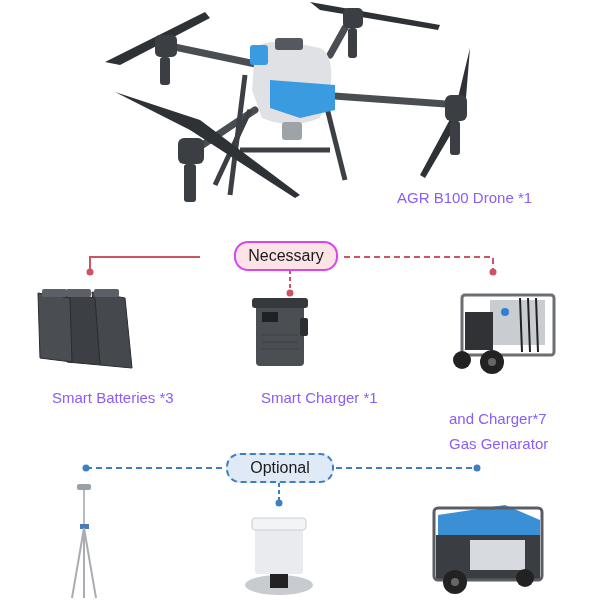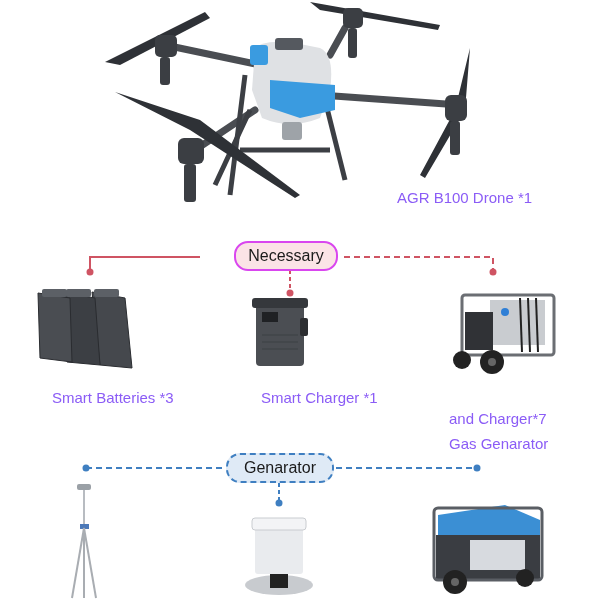--- a/index.html
+++ b/index.html
@@ -132,21 +132,21 @@
     <line x1="528" y1="298" x2="530" y2="352"></line>
     <line x1="536" y1="298" x2="538" y2="352"></line>
   </g>
   <circle cx="462" cy="360" r="9" fill="#222"></circle>
   <circle cx="492" cy="362" r="12" fill="#222"></circle>
   <circle cx="492" cy="362" r="4" fill="#666"></circle>
 </svg>
 <div class="abs label" style="left:449px; top:388px;margin-top:46px;">Gas Genarator</div>
 <div class="abs label" style="left:449px; top:409px;">and Charger*7</div>
 
-<div class="pill pill-optional">Genarator</div>
+<div class="pill pill-optional">Optional</div>
 
 <svg width="600" height="600">
   <rect x="77" y="484" width="14" height="6" rx="2" fill="#9aa0a6"></rect>
   <line x1="84" y1="490" x2="84" y2="525" stroke="#b8bcc1" stroke-width="2"></line>
   <rect x="80" y="524" width="9" height="5" fill="#4c79b8"></rect>
   <g stroke="#a9adb2" stroke-width="2">
     <line x1="84" y1="528" x2="72" y2="598"></line>
     <line x1="84" y1="528" x2="96" y2="598"></line>
     <line x1="84" y1="528" x2="84" y2="598"></line>
   </g>

